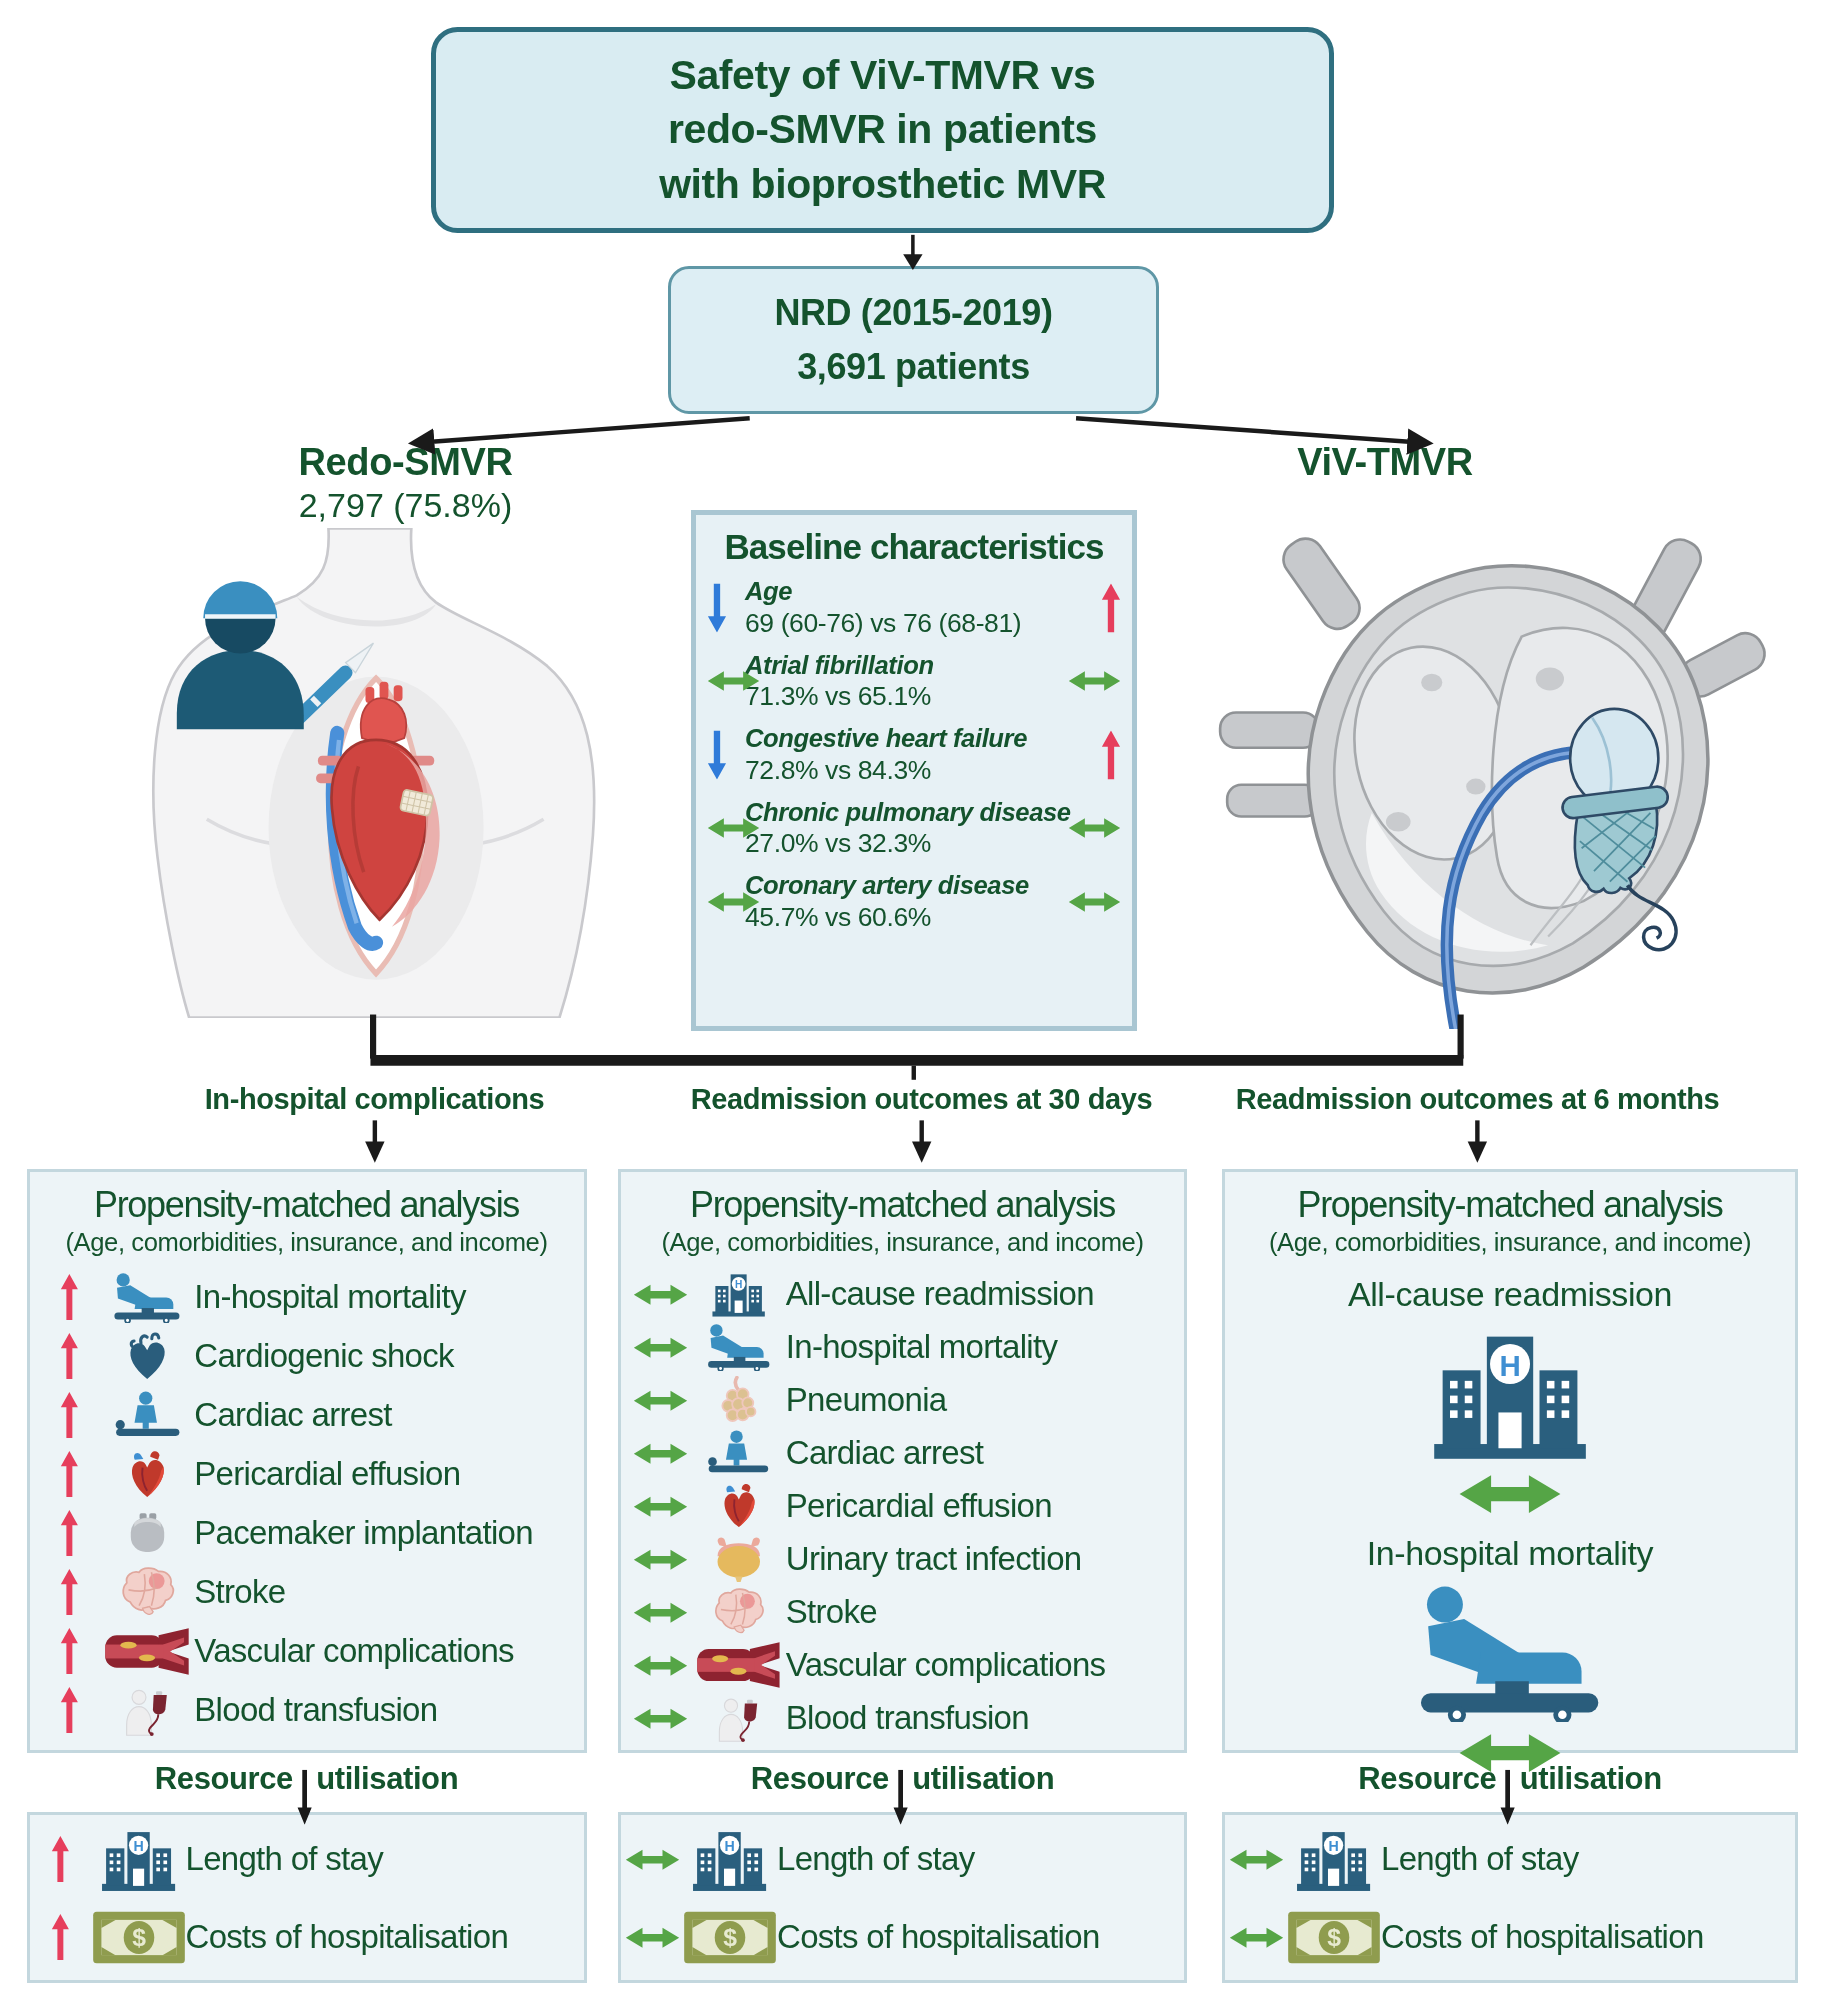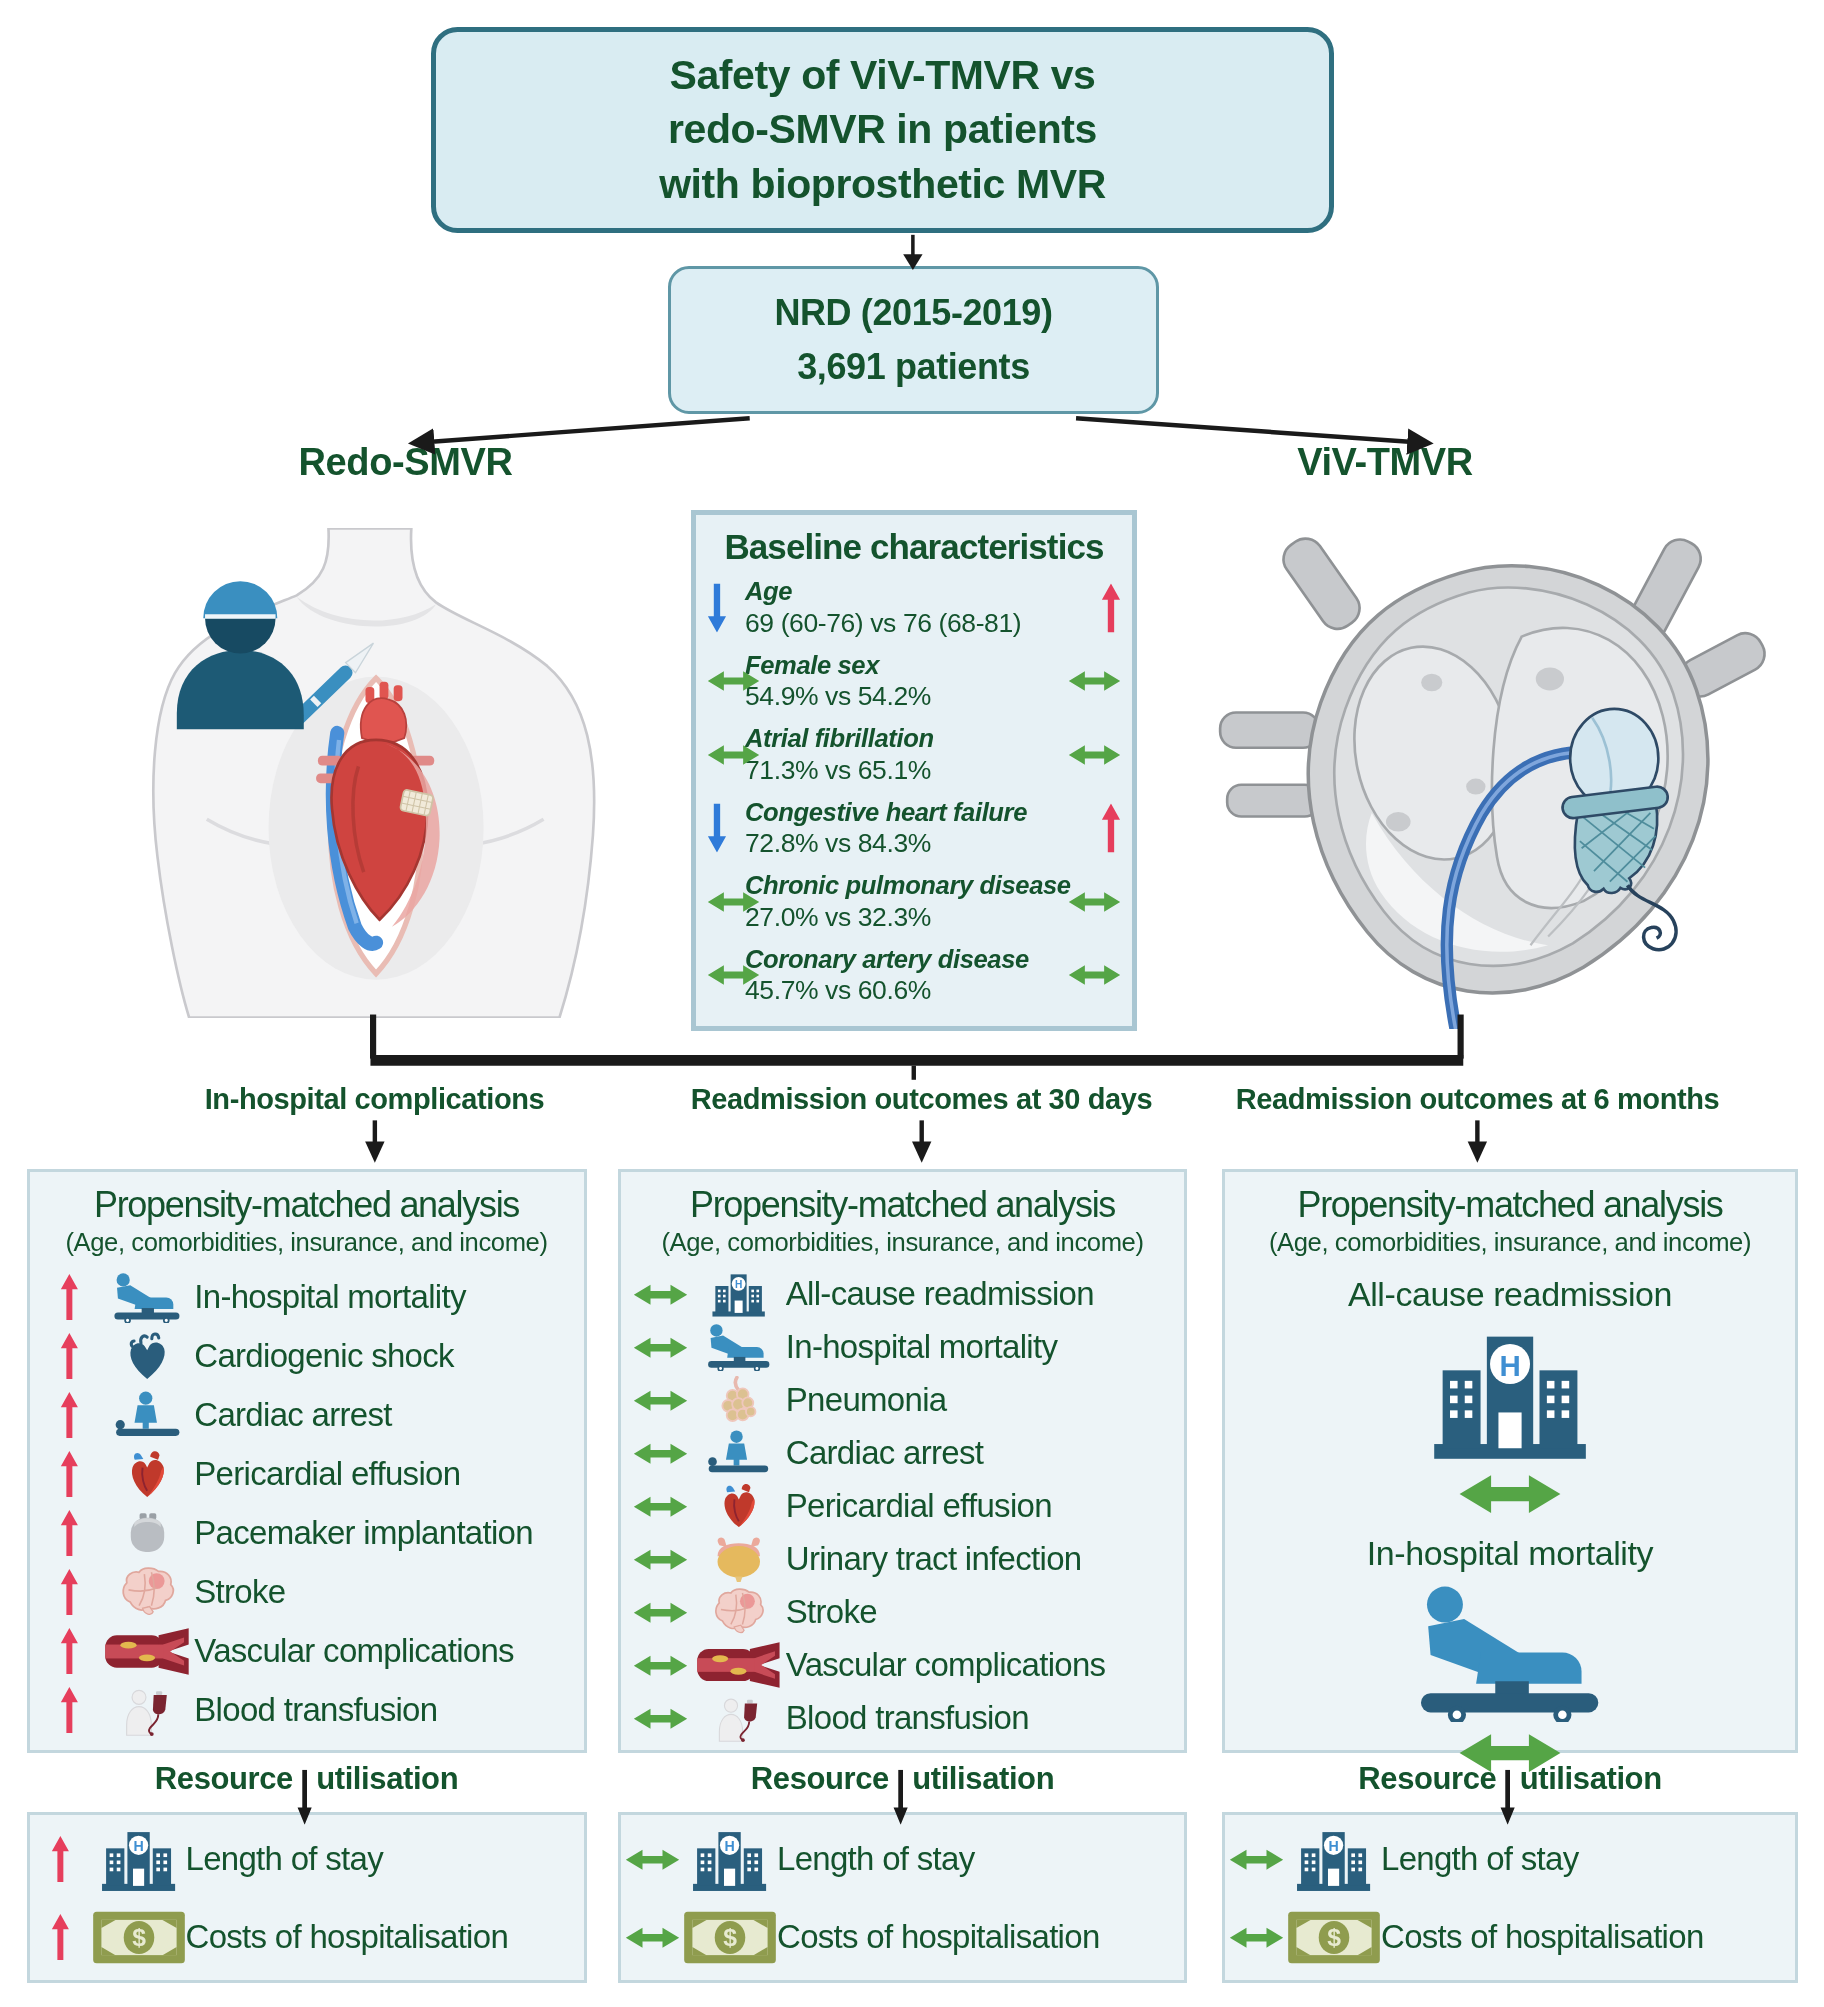--- a/index.html
+++ b/index.html
@@ -119,20 +119,21 @@
   <div class="abs title-box" data-name="figure-title">Safety of ViV-TMVR vs
 redo-SMVR in patients
 with bioprosthetic MVR</div>
   <div class="abs nrd-box" data-name="cohort-box">
     <div data-name="cohort-source">NRD (2015-2019)</div>
     <div data-name="cohort-size">3,691 patients</div>
   </div>
 
   <div class="abs branch branch-left" data-name="branch-redo-smvr">
     <div class="branch-name" data-name="branch-name">Redo-SMVR</div>
+    <div class="branch-count" data-name="branch-count">2,797 (75.8%)</div>
   </div>
   <div class="abs branch branch-right" data-name="branch-viv-tmvr">
     <div class="branch-name" data-name="branch-name">ViV-TMVR</div>
   </div>
 
   <svg class="abs figure-left" viewBox="0 0 625 555" data-name="surgeon-patient-illustration" xmlns="http://www.w3.org/2000/svg">
     <path d="M258 0 C260 38 252 58 222 76 C168 98 110 118 84 164 C60 206 54 290 64 372 C72 440 88 516 100 555 L520 555 C536 504 552 430 558 348 C564 262 552 196 506 156 C462 120 408 104 380 84 C356 66 350 34 352 0 Z" fill="#f4f4f5" stroke="#c9c9cd" stroke-width="3"></path>
     <path d="M222 78 C252 120 358 122 380 86 C340 112 268 112 222 78 Z" fill="#e4e4e6"></path>
     <path d="M120 330 C170 360 230 368 268 352 M352 352 C392 368 452 360 502 330" stroke="#dcdcdf" stroke-width="4" fill="none"></path>
     <ellipse cx="312" cy="340" rx="122" ry="172" fill="#ebebec"></ellipse>
@@ -214,34 +215,20 @@
     <span class="bl-arrow left" data-name="arrow-down-blue-icon">
             <svg class="svg-v" viewBox="0 0 22 54" xmlns="http://www.w3.org/2000/svg">
               <path d="M11 54 L21 36 H14.5 V0 H7.5 V36 H1 Z" fill="#2f7bd9"></path>
             </svg>
           </span>
     <div class="bl-label" data-name="baseline-label">Age</div>
     <div class="bl-value" data-name="baseline-value">69 (60-76) vs 76 (68-81)</div>
     <span class="bl-arrow right" data-name="arrow-up-red-icon">
             <svg class="svg-v" viewBox="0 0 22 54" xmlns="http://www.w3.org/2000/svg">
               <path d="M11 0 L21 18 H14.5 V54 H7.5 V18 H1 Z" fill="#e63e5c"></path>
-            </svg>
-          </span>
-  </div>
-        <div class="baseline-row" data-name="baseline-row">
-    <span class="bl-arrow left" data-name="arrow-equal-green-icon">
-            <svg class="svg-h" viewBox="0 0 66 28" xmlns="http://www.w3.org/2000/svg">
-              <path d="M1 14 L21 2 V9.5 H45 V2 L65 14 L45 26 V18.5 H21 V26 Z" fill="#55a546"></path>
-            </svg>
-          </span>
-    <div class="bl-label" data-name="baseline-label">Female sex</div>
-    <div class="bl-value" data-name="baseline-value">54.9% vs 54.2%</div>
-    <span class="bl-arrow right" data-name="arrow-equal-green-icon">
-            <svg class="svg-h" viewBox="0 0 66 28" xmlns="http://www.w3.org/2000/svg">
-              <path d="M1 14 L21 2 V9.5 H45 V2 L65 14 L45 26 V18.5 H21 V26 Z" fill="#55a546"></path>
             </svg>
           </span>
   </div>
         <div class="baseline-row" data-name="baseline-row">
     <span class="bl-arrow left" data-name="arrow-equal-green-icon">
             <svg class="svg-h" viewBox="0 0 66 28" xmlns="http://www.w3.org/2000/svg">
               <path d="M1 14 L21 2 V9.5 H45 V2 L65 14 L45 26 V18.5 H21 V26 Z" fill="#55a546"></path>
             </svg>
           </span>
     <div class="bl-label" data-name="baseline-label">Atrial fibrillation</div>

